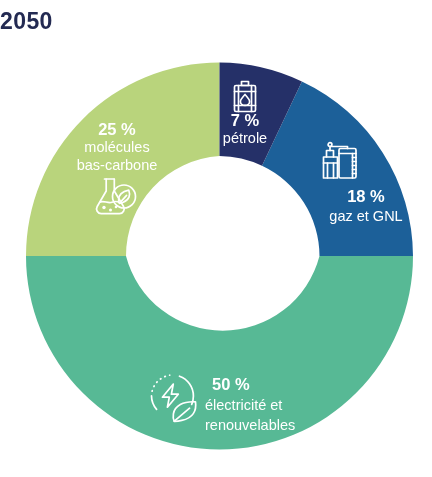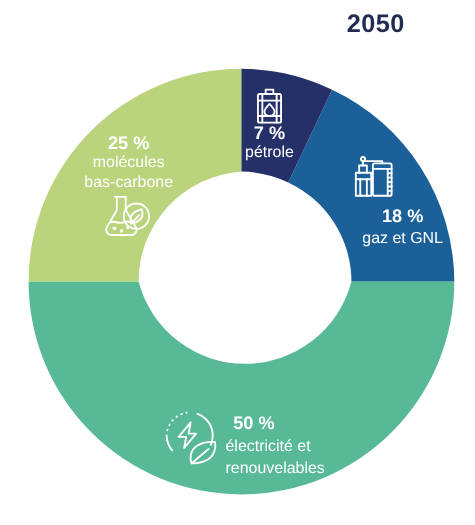--- a/index.html
+++ b/index.html
@@ -13,21 +13,21 @@
     font-family: "Liberation Sans", sans-serif;
     overflow: hidden;
     position: relative;
   }
 
   #chart-title {
     position: absolute;
     top: 8px;
     left: 0;
     width: 368px;
-    text-align: right;
+    text-align: left;
     font-size: 23px;
     font-weight: bold;
     color: #232a52;
     letter-spacing: 0.4px;
   }
 
   #donut-wrap {
     position: absolute;
     left: 0;
     top: 0;

